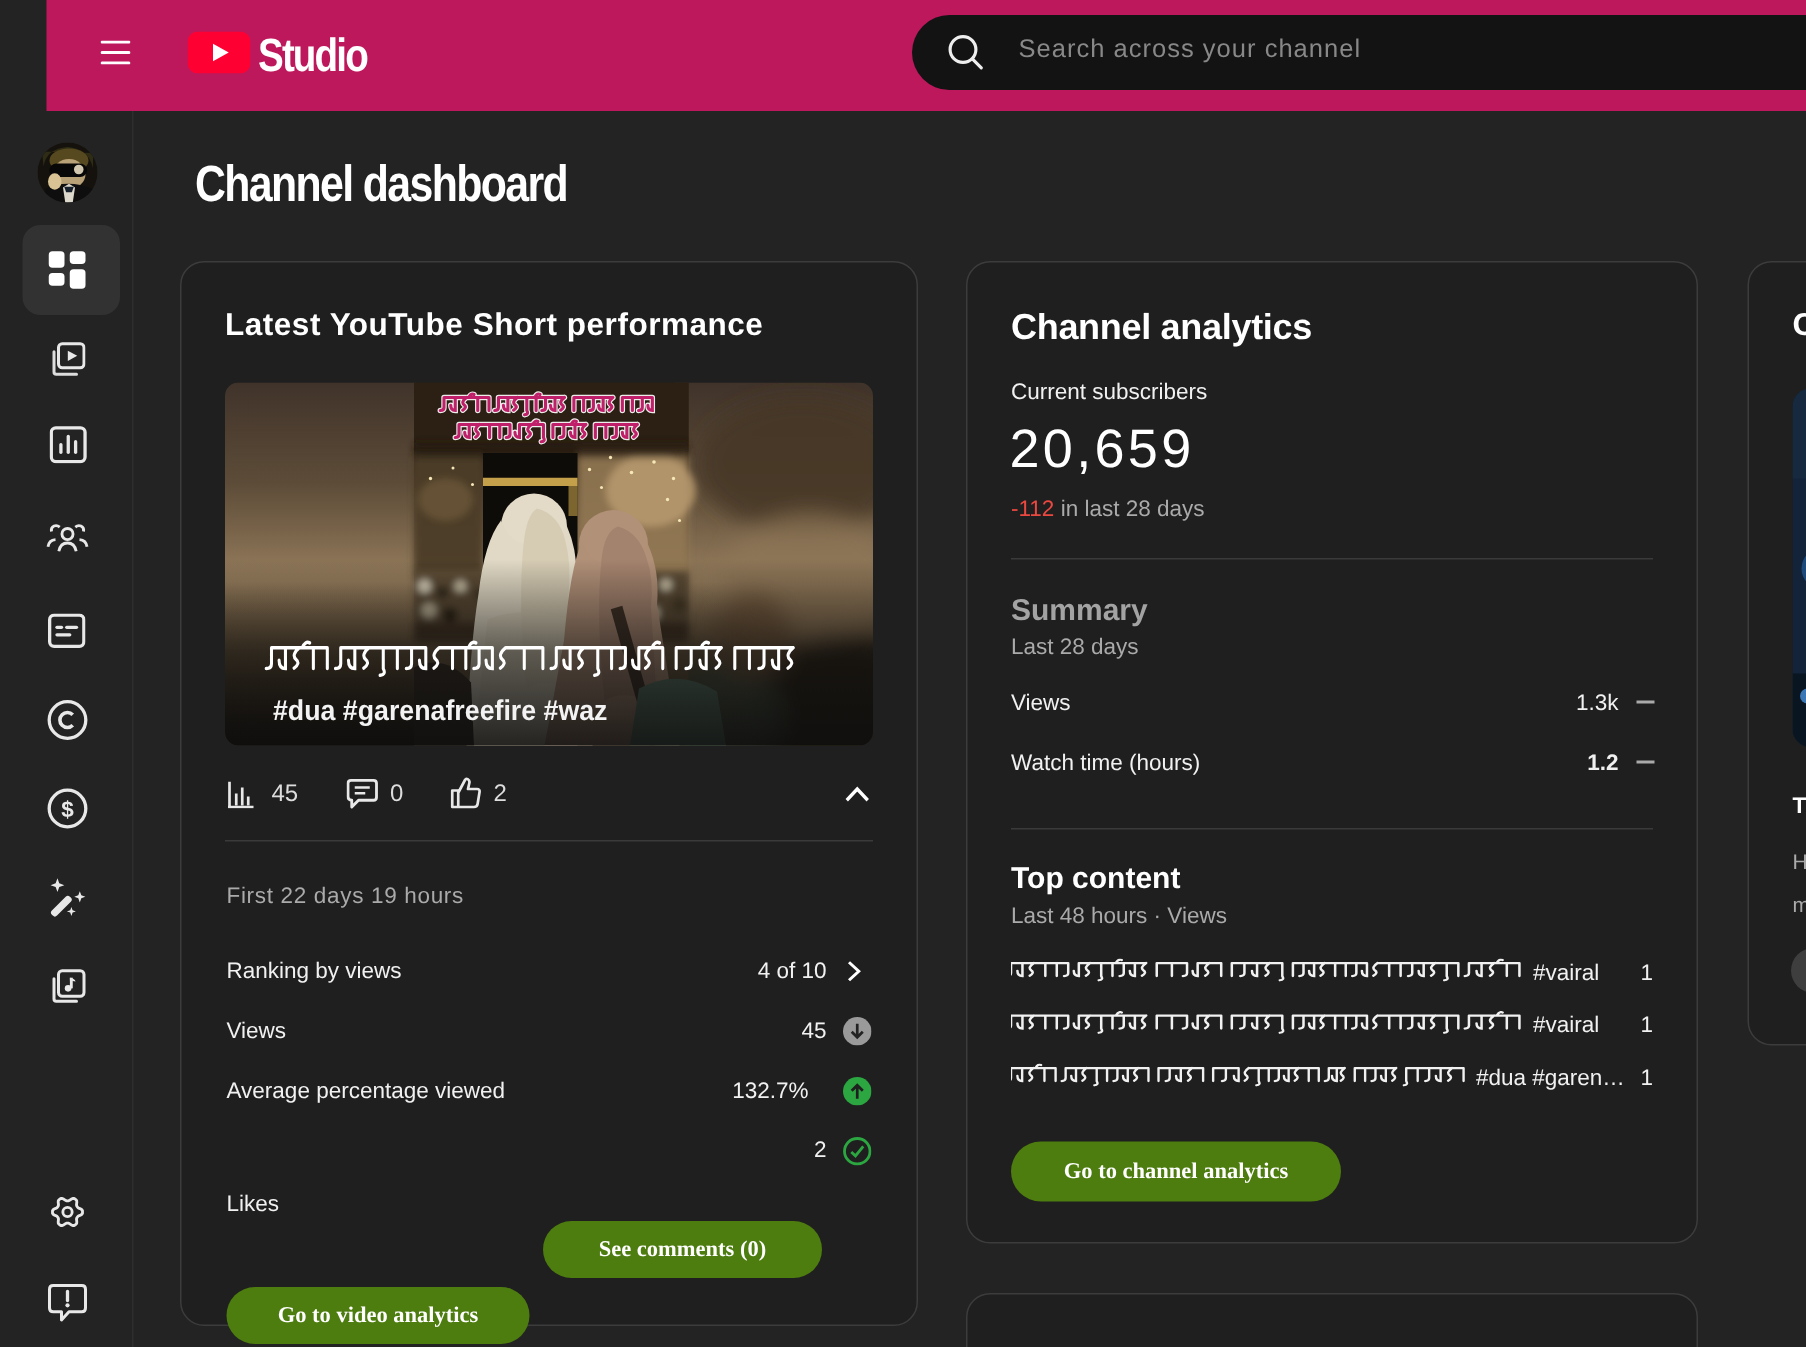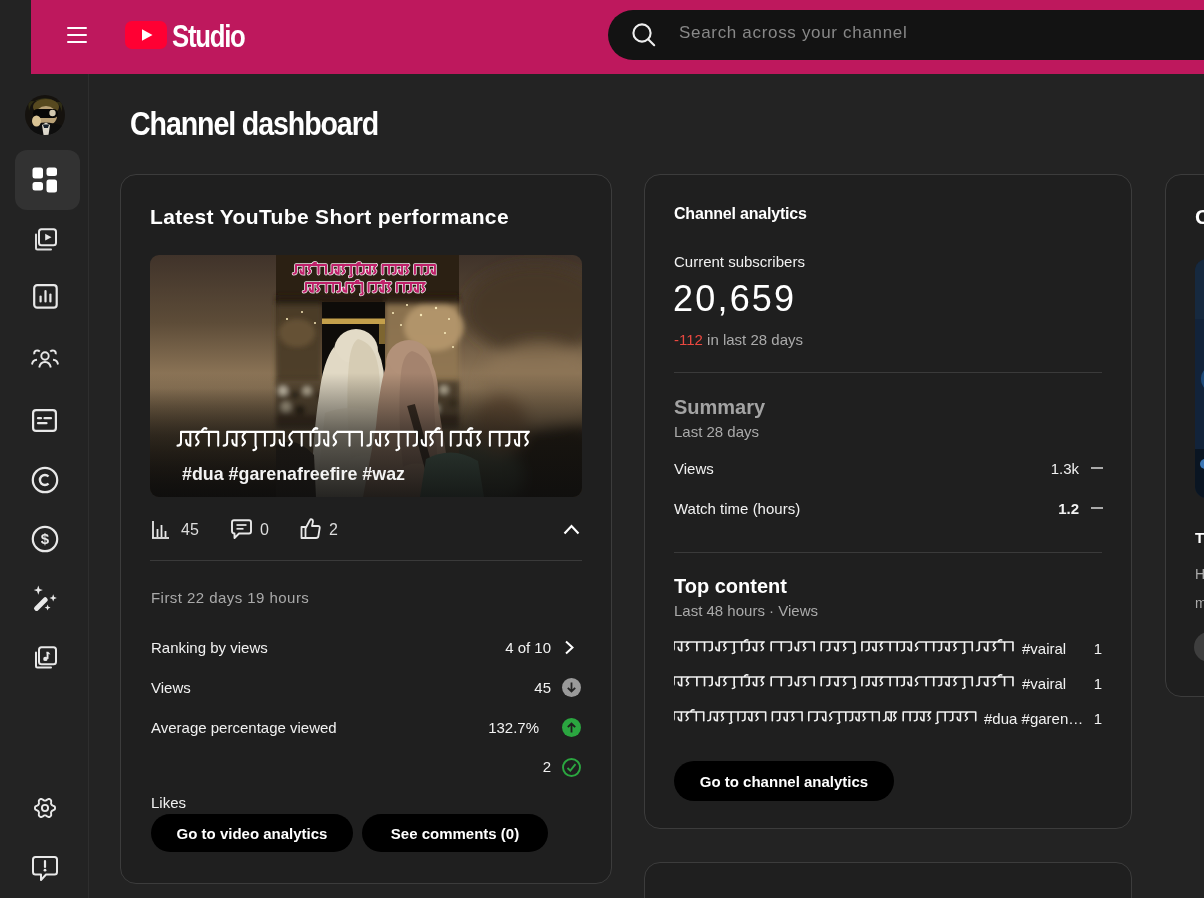--- a/index.html
+++ b/index.html
@@ -4,21 +4,21 @@
 *{margin:0;padding:0;box-sizing:border-box;}
 html,body{width:1204px;height:898px;overflow:hidden;background:#232323;font-family:"Liberation Sans",sans-serif;}
 .abs{position:absolute;}
 #topbar{position:absolute;left:0;top:0;width:1204px;height:74px;background:#be185d;margin-left:31px;}
 #sidebar{position:absolute;left:0;top:74px;width:89px;height:824px;background:#232323;border-right:1px solid #2e2e2e;}
 .card{position:absolute;background:#1f1f1f;border:1px solid #3c3c3c;border-radius:16px;}
 .ic{position:absolute;}
 .gray{color:#aaaaaa;}
 .nw{white-space:nowrap;}
 .w{color:#f1f1f1;}
-.btn{position:absolute;background:#000000;border-radius:19px;color:#fff;font-weight:bold;font-size:15px;display:flex;align-items:center;justify-content:center;}
+.btn{position:absolute;background:#4d7c0f;border-radius:19px;color:#fff;font-weight:bold;font-size:15px;display:flex;align-items:center;justify-content:center;font-family:Liberation Serif, serif;}
 .row-val{position:absolute;font-size:15px;color:#f1f1f1;text-align:right;}
 .divider{position:absolute;height:1px;background:#3a3a3a;}
 </style></head>
 <body>
 
 <div id="topbar">
   <svg class="ic" style="left:36px;top:27px" width="20" height="16" viewBox="0 0 20 16">
     <g fill="#fff">
         <rect y="0" width="20" height="2" rx="1"></rect>
         <rect y="7" width="20" height="2" rx="1"></rect>
@@ -327,25 +327,25 @@
   <path d="M9.5,14.5 L9.5,6 M5.8,9.2 L9.5,5.5 L13.2,9.2" fill="none" stroke="#1f1f1f" stroke-width="1.8"></path>
 </svg>
 
 <div class="abs w" style="left:151px;top:794px;font-size:15px;">Likes</div>
 <div class="row-val" style="left:420px;top:758px;width:131px;">2</div>
 <svg class="ic" style="left:562px;top:758px" width="19" height="19" viewBox="0 0 19 19">
   <circle cx="9.5" cy="9.5" r="8.5" fill="none" stroke="#2ba640" stroke-width="1.9"></circle>
   <path d="M5.5,10 L8.3,12.6 L13.5,6.2" fill="none" stroke="#2ba640" stroke-width="1.9"></path>
 </svg>
 
-<div class="btn" style="left:151px;top:814px;width:202px;height:38px;">Go to video analytics</div>
+<div class="btn" style="left:151px;top:858px;width:202px;height:38px;">Go to video analytics</div>
 <div class="btn" style="left:362px;top:814px;width:186px;height:38px;">See comments (0)</div>
 
 <div class="card" style="left:644px;top:174px;width:488px;height:655px;"></div>
-<div class="abs" style="left:674px;top:205px;font-size:16px;font-weight:bold;color:#fff;letter-spacing:-0.2px;">Channel analytics</div>
+<div class="abs" style="left:674px;top:205px;font-size:24px;font-weight:bold;color:#fff;letter-spacing:-0.2px;">Channel analytics</div>
 <div class="abs w" style="left:674px;top:253px;font-size:15px;">Current subscribers</div>
 <div class="abs" style="left:673px;top:278px;font-size:36px;color:#fff;letter-spacing:2.2px;">20,659</div>
 <div class="abs" style="left:674px;top:331px;font-size:15px;"><span style="color:#ea4840;">-112</span><span class="gray"> in last 28 days</span></div>
 <div class="divider" style="left:674px;top:372px;width:428px;"></div>
 <div class="abs" style="left:674px;top:396px;font-size:20px;font-weight:bold;color:#a3a3a3;">Summary</div>
 <div class="abs gray" style="left:674px;top:423px;font-size:15px;">Last 28 days</div>
 <div class="abs w" style="left:674px;top:460px;font-size:15px;">Views</div>
 <div class="row-val" style="left:948px;top:460px;width:131px;">1.3k</div>
 <div class="abs" style="left:1091px;top:467px;width:12px;height:2px;background:#aaa;"></div>
 <div class="abs w" style="left:674px;top:500px;font-size:15px;">Watch time (hours)</div>

